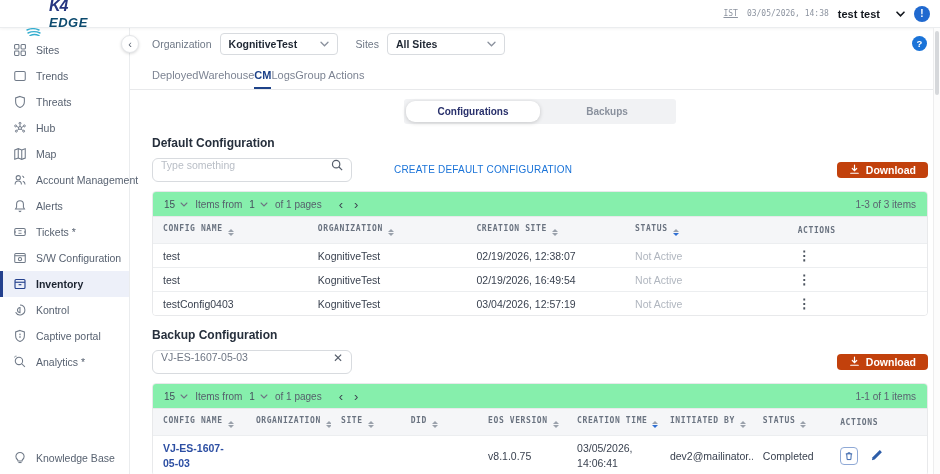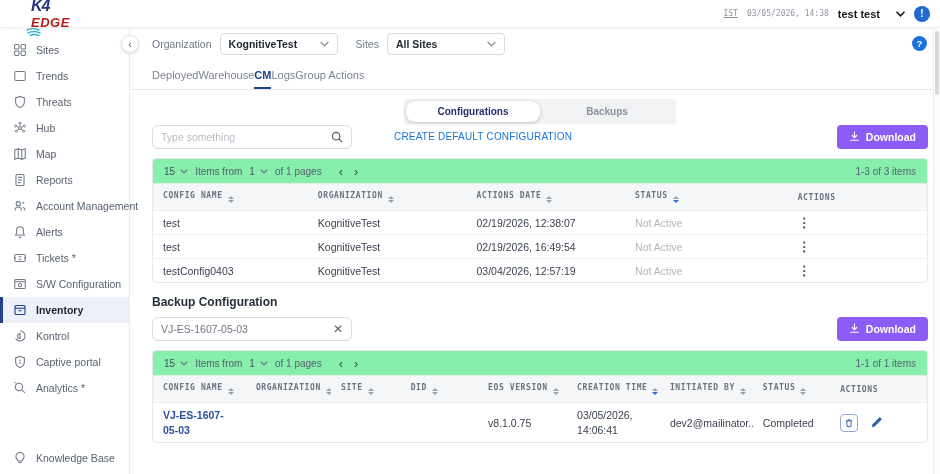--- a/index.html
+++ b/index.html
@@ -3,21 +3,21 @@
 <meta charset="utf-8">
 <style>
   * { box-sizing: border-box; margin: 0; padding: 0; }
   html,body { width:940px; height:474px; overflow:hidden; }
   body { font-family:"Liberation Sans", sans-serif; background:#fff; position:relative; font-size:11px; color:#3a4250; }
 
   
   .app-header { position:absolute; top:0; left:0; right:0; height:28px; background:#fff; border-bottom:1px solid #ebedef; box-shadow:0 1px 3px rgba(0,0,0,.05); display:flex; align-items:center; z-index:20; }
   .logo { margin-left:30px; display:flex; align-items:baseline; position:relative;flex-direction:column; }
   .logo .k4 { font-style:italic; font-weight:900; font-size:16px; color:#273680; letter-spacing:-1px; }
-  .logo .edge { font-style:italic; font-weight:800; font-size:13px; color:#b91c1c; margin-left:1px; letter-spacing:.5px;text-align:right; }
+  .logo .edge { font-style:italic; font-weight:800; font-size:13px; color:#0c4a6e; margin-left:19px; letter-spacing:.5px;text-align:right; }
   .logo svg.waves { position:absolute; left:-4px; bottom:-6px; }
   .header-right { margin-left:auto; margin-right:10px; display:flex; align-items:center; gap:9px; }
   .tz { font-size:8px; color:#8d94a0; text-decoration:underline; font-family:"DejaVu Sans Mono", monospace; }
   .datetime { font-size:8px; color:#8d94a0; font-family:"DejaVu Sans Mono", monospace; }
   .user { font-size:11px; font-weight:700; color:#14181f; display:flex; align-items:center; gap:16px; cursor:pointer; }
   .badge { width:16px; height:16px; border-radius:50%; background:#2069cf; color:#fff; font-size:10px; font-weight:700; display:flex; align-items:center; justify-content:center; cursor:pointer; }
 
   
   .sidebar { position:absolute; top:28px; left:0; width:130px; bottom:0; background:#fff; border-right:1px solid #eaecee; padding-top:9px; z-index:10; }
   .side-item { display:flex; align-items:center; gap:9px; height:26px; padding-left:13px; font-size:10.5px; color:#586271; cursor:pointer; white-space:nowrap; }
@@ -41,27 +41,27 @@
 
   .content { position:absolute; top:62px; left:0; right:0; bottom:0; padding:0 12px 0 22px; }
 
   .segmented { margin:9px auto 0; width:272px; background:#f1f2f4; border-radius:3px; display:flex; padding:2px; }
   .seg { flex:1; text-align:center; font-size:10px; padding:5px 0; color:#8a919d; font-weight:600; cursor:pointer; border-radius:9px; }
   .seg.active { background:#fff; color:#28306b; font-weight:700; box-shadow:0 1px 4px rgba(0,0,0,.18); }
 
   .section-title { font-size:12px; font-weight:700; color:#262f3c; margin:12px 0 7px; }
 
   .controls-row { display:flex; align-items:center; height:25px; margin-bottom:9px; }
-  .search-box { width:200px; height:24px; border:1px solid #d8dbdf; border-radius:6px; display:flex; align-items:center; padding:0 8px; background:#fff; }
+  .search-box { width:200px; height:24px; border:1px solid #d8dbdf; border-radius:6px; display:flex; align-items:flex-start; padding:0 8px; background:#fff; }
   .search-box input { border:none; outline:none; font-size:10.5px; color:#6e7684; width:100%; background:transparent; font-family:"Liberation Sans", sans-serif; }
   .search-box input::placeholder { color:#b9bec6; }
   .search-box .sicon { color:#565e6b; flex:none; margin-left:6px; }
   .search-box .clear { color:#565e6b; font-size:12px; flex:none; margin-left:6px; cursor:pointer; }
   .create-link { margin-left:42px; font-size:10px; font-weight:400; color:#1a73d8; cursor:pointer; letter-spacing:.2px; }
-  .download-btn { margin-left:auto; background:#8b5cf6; height:24px; padding:0 12px; border:none; border-radius:4px; color:#fff; font-size:10.5px; font-weight:700; display:flex; gap:6px; align-items:center; cursor:pointer; font-family:"Liberation Sans", sans-serif; }
+  .download-btn { margin-left:auto; background:#c2410c; height:16px; padding:0 12px; border:none; border-radius:4px; color:#fff; font-size:10.5px; font-weight:700; display:flex; gap:6px; align-items:center; cursor:pointer; font-family:"Liberation Sans", sans-serif; }
 
   .panel { border:1px solid #e8e9eb; border-radius:4px; overflow:hidden; background:#fff; }
   .pagbar { height:24px; background:#86efac; display:flex; align-items:center; padding:0 11px; font-size:10px; color:#555e6b; gap:7px; }
   .pagsel { display:flex; align-items:center; gap:5px; cursor:pointer; color:#454e5c; }
   .pagsel .chev { color:#6d7582; }
   .pag-arrow { font-size:13px; color:#3c4451; cursor:pointer; line-height:1; padding:0 2px; }
   .pag-arrow.first { margin-left:8px; }
   .pag-right { margin-left:auto; color:#5a6270; }
 
   table { width:100%; border-collapse:collapse; table-layout:fixed; }
@@ -143,27 +143,20 @@
         <path d="M8 4 V6.2 M11.9 6.3 L9.5 7.3 M11.3 10.8 L9.2 9.2 M4.7 10.8 L6.8 9.2 M4.1 6.3 L6.5 7.3"></path>
       </svg>
     <span>Hub</span>
   </div>
   <div class="side-item">
     <svg viewBox="0 0 16 16" fill="none" stroke="currentColor" stroke-width="1.2">
         <path d="M2 3.4 L6 1.9 L10 3.4 L14 1.9 V12.6 L10 14.1 L6 12.6 L2 14.1 Z"></path>
         <path d="M6 1.9 V12.6 M10 3.4 V14.1"></path>
       </svg>
     <span>Map</span>
-  </div>
-  <div class="side-item">
-    <svg viewBox="0 0 16 16" fill="none" stroke="currentColor" stroke-width="1.2">
-        <rect x="3.4" y="1.8" width="9.2" height="12.4" rx="1.2"></rect>
-        <path d="M5.6 5 H10.4 M5.6 8 H10.4 M5.6 11 H8.6"></path>
-      </svg>
-    <span>Reports</span>
   </div>
   <div class="side-item">
     <svg viewBox="0 0 16 16" fill="none" stroke="currentColor" stroke-width="1.2">
         <circle cx="6" cy="5.4" r="2.4"></circle>
         <path d="M2.4 13 C2.4 10.5 4 9.2 6 9.2 C8 9.2 9.6 10.5 9.6 13"></path>
         <path d="M10.6 3.4 C11.7 3.7 12.4 4.6 12.4 5.8"></path>
         <path d="M11.2 9.4 C12.9 9.9 13.8 11.1 13.8 13"></path>
       </svg>
     <span>Account Management</span>
   </div>
@@ -261,20 +254,21 @@
     <span class="tab">Group Actions</span>
   </div>
 
   <div class="content">
 
     <div class="segmented">
       <span class="seg active">Configurations</span>
       <span class="seg">Backups</span>
     </div>
 
+    <div class="section-title">Default Configuration</div>
 
     <div class="controls-row">
       <span class="search-box">
         <input placeholder="Type something" style="">
         <svg class="sicon" width="12" height="12" viewBox="0 0 14 14" fill="none" stroke="currentColor" stroke-width="1.4">
             <circle cx="6" cy="6" r="4.3"></circle>
             <path d="M9.3 9.3 L13 13"></path>
           </svg>
       </span>
       <span class="create-link">CREATE DEFAULT CONFIGURATION</span>
@@ -318,21 +312,21 @@
         <thead>
           <tr>
             <th><span>CONFIG NAME</span><span class="sort">
                   <i class="u"></i>
                   <i class="d"></i>
                 </span></th>
             <th><span>ORGANIZATION</span><span class="sort">
                   <i class="u"></i>
                   <i class="d"></i>
                 </span></th>
-            <th><span>ACTIONS DATE</span><span class="sort">
+            <th><span>CREATION SITE</span><span class="sort">
                   <i class="u"></i>
                   <i class="d"></i>
                 </span></th>
             <th><span>STATUS</span><span class="sort sorted">
                   <i class="u"></i>
                   <i class="d"></i>
                 </span></th>
             <th><span>ACTIONS</span></th>
           </tr>
         </thead>

